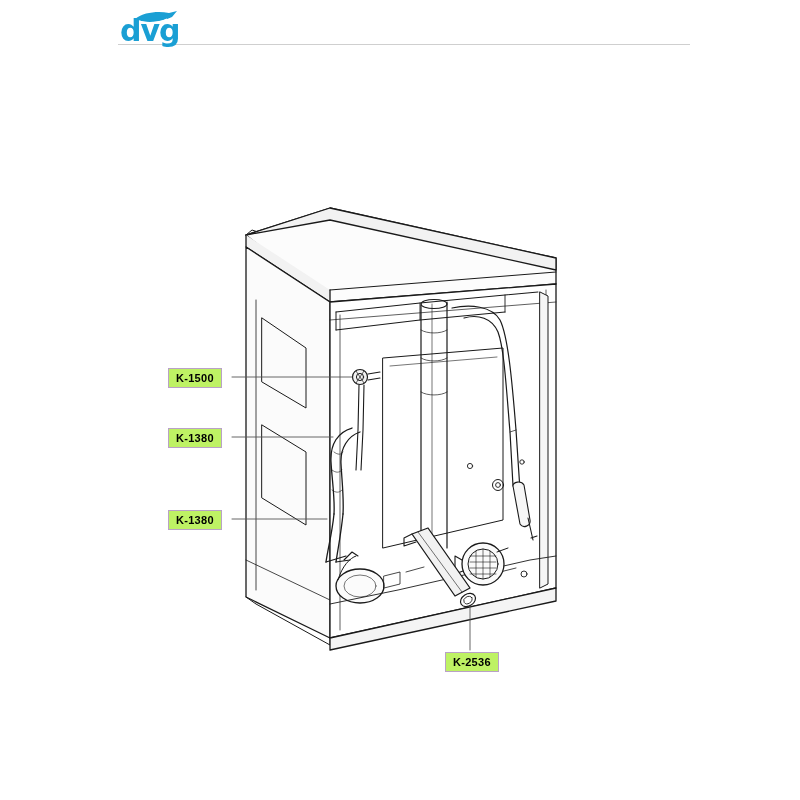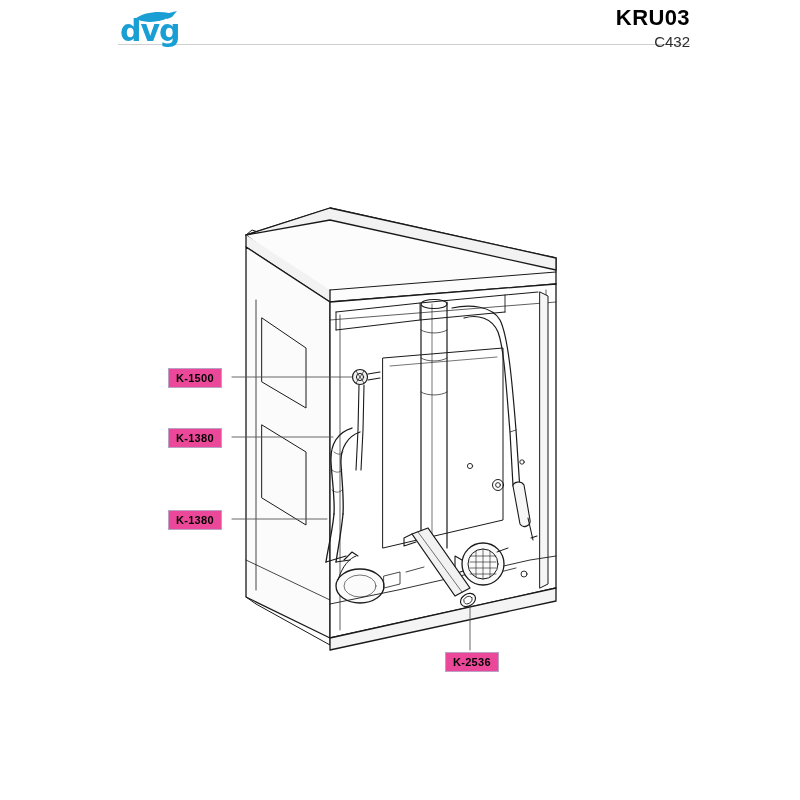--- a/index.html
+++ b/index.html
@@ -85,21 +85,21 @@
   .drawing {
     position: absolute;
     left: 0;
     top: 0;
     width: 800px;
     height: 800px;
   }
   
   .callout {
     position: absolute;
-    background: #ec4899;
+    background: #bef264;
     border: 1px solid #b9a2c6;
     color: #000000;
     font-family: "Liberation Sans", sans-serif;
     font-size: 11px;
     font-weight: bold;
     letter-spacing: 0.3px;
     padding: 3px 7px 3px 7px;
     white-space: nowrap;
     line-height: 12px;
     box-sizing: border-box;
@@ -114,24 +114,20 @@
     <div class="header-rule"></div>
 
     <div class="logo">
       <svg class="logo-swoosh" viewBox="0 0 44 16">
         <path d="M1 9 C 10 2, 24 1, 35 3 L 43 1 L 38 7 C 28 12, 12 14, 1 9 Z" fill="#1a9fd4"></path>
         <path d="M5 11 C 14 14, 26 13, 33 9" fill="none" stroke="#ffffff" stroke-width="1.2"></path>
       </svg>
       <div class="logo-text">dvg</div>
     </div>
 
-    <div class="title-block">
-      <div class="title-main">KRU03</div>
-      <div class="title-sub">C432</div>
-    </div>
   </div>
 
   <svg class="drawing" viewBox="0 0 800 800">
     <g fill="none" stroke="#1a1a1a" stroke-width="1.3" stroke-linejoin="round" stroke-linecap="round">
 
       <path d="M246 235 L 330 208 L 556 258 L 556 284 L 330 302 Z" fill="#fcfcfc"></path>
       <path d="M246 235 L 330 220 L 556 270 L 556 258 L 330 208 Z" fill="#f2f2f2"></path>
       <path d="M246 235 L 246 247 L 330 302 L 330 290" fill="#f2f2f2"></path>
       <path d="M330 290 L 556 272" stroke-width="1"></path>
 

